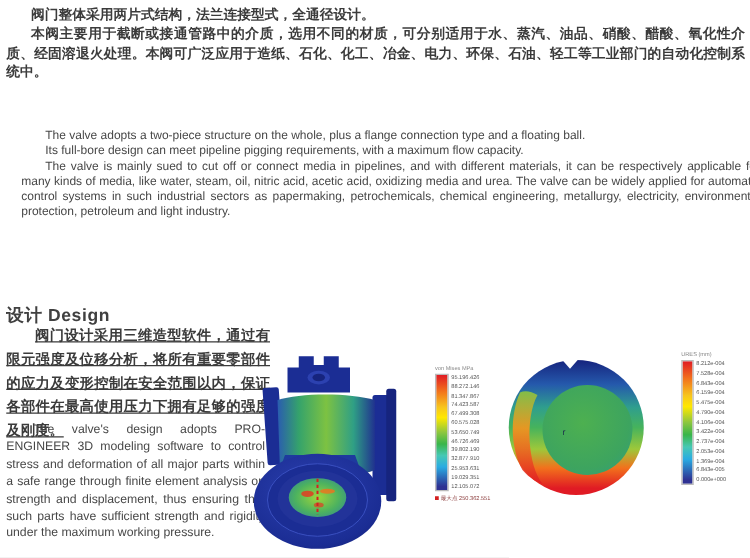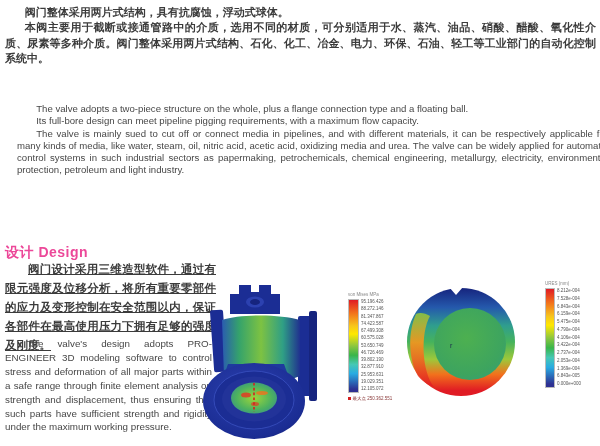--- a/index.html
+++ b/index.html
@@ -10,21 +10,21 @@
   }
   
   .intro-zh{position:absolute;left:5px;top:5px;width:591px;
     font-size:11px;line-height:15.4px;font-weight:bold;color:#3b3b3b;}
   .intro-zh p{margin:0;text-indent:1.8em;text-align:justify;}
   .intro-en{position:absolute;left:5px;top:103px;width:591px;
     font-size:9.6px;line-height:12.3px;color:#474747;margin-left:12px;}
   .intro-en p{margin:0;text-indent:2em;text-align:justify;}
   
   .design-heading{position:absolute;left:5px;top:244px;
-    font-size:14px;font-weight:bold;color:#ec4899;letter-spacing:0.5px;}
+    font-size:14px;font-weight:bold;color:#404040;letter-spacing:0.5px;}
   .design-zh{position:absolute;left:5px;top:260px;width:211px;
     font-size:11.5px;line-height:19px;font-weight:bold;color:#3b3b3b;
     text-align:justify;text-indent:2em;text-decoration:underline;}
   .design-en{position:absolute;left:5px;top:337px;width:207px;
     font-size:9.8px;line-height:13.9px;color:#474747;
     text-align:justify;text-indent:2.2em;}
   
   .fig{position:absolute;}
   .legend{position:absolute;font-size:4.5px;color:#666;}
   .legend .lg-title{margin-bottom:2px;white-space:nowrap;color:#888;}
@@ -43,22 +43,22 @@
   .lg2 .lg-bar{height:98px;}
   .lg2 .lg-labels{height:98px;}
 </style>
 </head>
 <body>
 
 <div class="page">
 
   <div class="intro-zh">
 
-  <p>阀门整体采用两片式结构，具有抗腐蚀，浮动式球体。</p>
-      <p>本阀主要用于截断或接通管路中的介质，选用不同的材质，可分别适用于水、蒸汽、油品、硝酸、醋酸、氧化性介质、尿素等多种介质。阀门整体采用两片式结构、石化、化工、冶金、电力、环保、石油、轻工等工业部门的自动化控制系统中。</p>
+  <p>阀门整体采用两片式结构，法兰连接型式，全通径设计。</p>
+      <p>本阀主要用于截断或接通管路中的介质，选用不同的材质，可分别适用于水、蒸汽、油品、硝酸、醋酸、氧化性介质、经固溶退火处理。本阀可广泛应用于造纸、石化、化工、冶金、电力、环保、石油、轻工等工业部门的自动化控制系统中。</p>
     </div>
 
   <div class="intro-en">
 
   <p>The valve adopts a two-piece structure on the whole, plus a flange connection type and a floating ball.</p>
       <p>Its full-bore design can meet pipeline pigging requirements, with a maximum flow capacity.</p>
       <p>The valve is mainly sued to cut off or connect media in pipelines, and with different materials, it can be respectively applicable for many kinds of media, like water, steam, oil, nitric acid, acetic acid, oxidizing media and urea. The valve can be widely applied for automatic control systems in such industrial sectors as papermaking, petrochemicals, chemical engineering, metallurgy, electricity, environmental protection, petroleum and light industry.</p>
     </div>
 
   <div class="design-heading">

